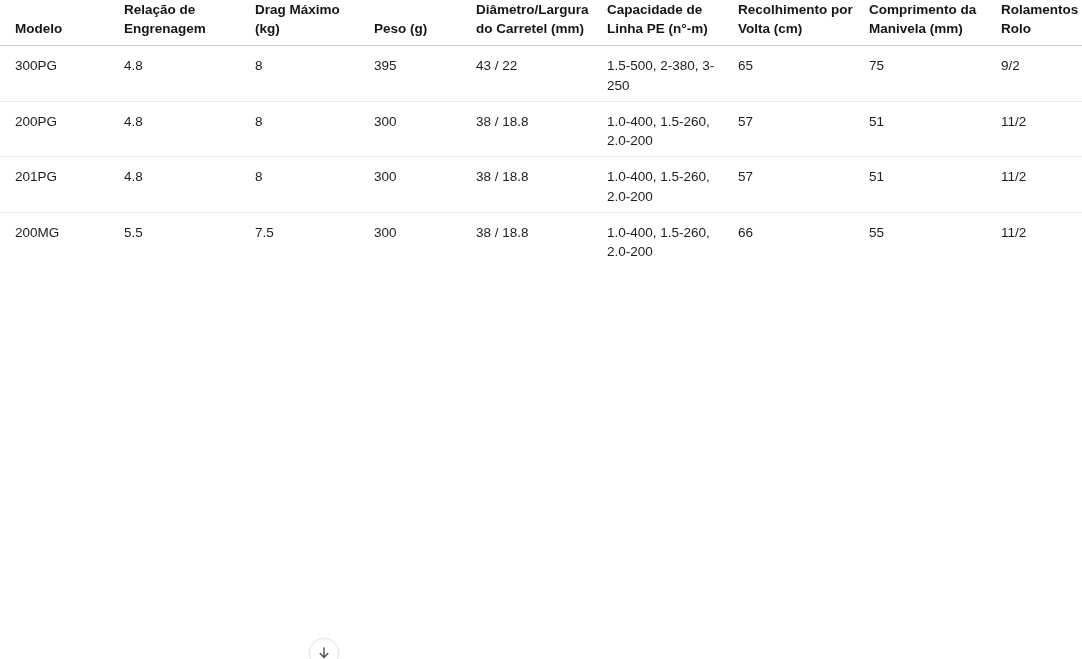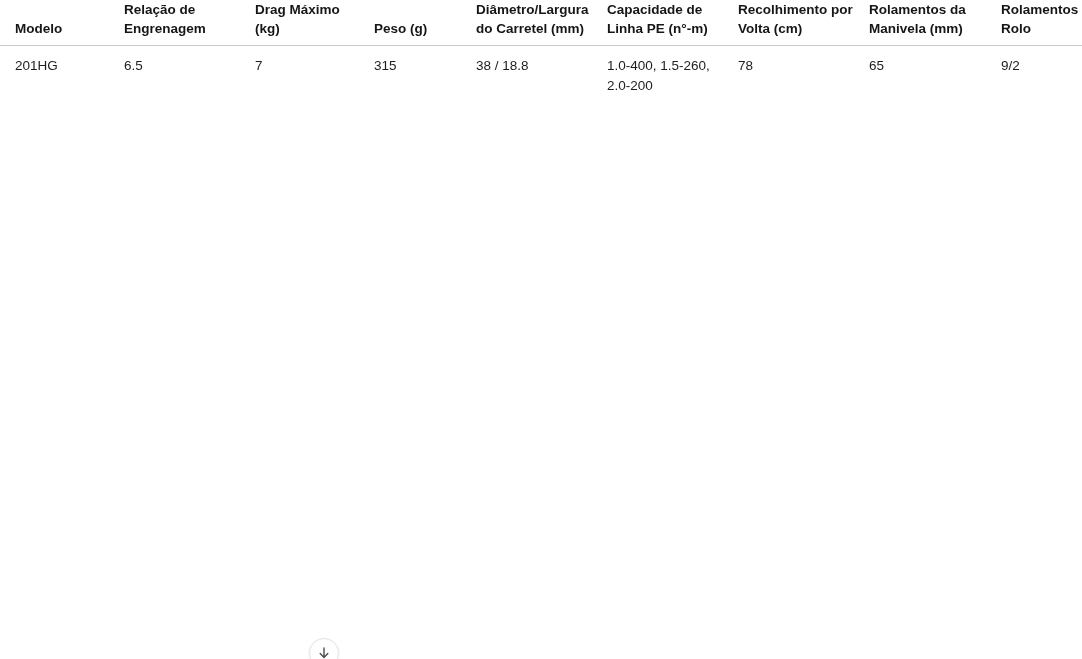--- a/index.html
+++ b/index.html
@@ -100,37 +100,70 @@
 Engrenagem</th>
         <th>Drag Máximo
 (kg)</th>
         <th>Peso (g)</th>
         <th>Diâmetro/Largura
 do Carretel (mm)</th>
         <th>Capacidade de
 Linha PE (n°-m)</th>
         <th>Recolhimento por
 Volta (cm)</th>
-        <th>Rolamentos da
+        <th>Comprimento da
 Manivela (mm)</th>
         <th>Rolamentos /
 Rolo</th>
       </tr>
   </thead>
   <tbody id="table-body">
       <tr>
-        <td>201HG</td>
-        <td>6.5</td>
-        <td>7</td>
-        <td>315</td>
+        <td>300PG</td>
+        <td>4.8</td>
+        <td>8</td>
+        <td>395</td>
+        <td>43 / 22</td>
+        <td>1.5-500, 2-380, 3-250</td>
+        <td>65</td>
+        <td>75</td>
+        <td>9/2</td>
+      </tr>
+      <tr>
+        <td>200PG</td>
+        <td>4.8</td>
+        <td>8</td>
+        <td>300</td>
         <td>38 / 18.8</td>
         <td>1.0-400, 1.5-260, 2.0-200</td>
-        <td>78</td>
-        <td>65</td>
-        <td>9/2</td>
+        <td>57</td>
+        <td>51</td>
+        <td>11/2</td>
+      </tr>
+      <tr>
+        <td>201PG</td>
+        <td>4.8</td>
+        <td>8</td>
+        <td>300</td>
+        <td>38 / 18.8</td>
+        <td>1.0-400, 1.5-260, 2.0-200</td>
+        <td>57</td>
+        <td>51</td>
+        <td>11/2</td>
+      </tr>
+      <tr>
+        <td>200MG</td>
+        <td>5.5</td>
+        <td>7.5</td>
+        <td>300</td>
+        <td>38 / 18.8</td>
+        <td>1.0-400, 1.5-260, 2.0-200</td>
+        <td>66</td>
+        <td>55</td>
+        <td>11/2</td>
       </tr>
     </tbody>
 </table>
 
 <div class="scroll-btn">
   <span>
     <svg width="14" height="14" viewBox="0 0 14 14">
       <path d="M7 2 V11 M3.2 7.6 L7 11.4 L10.8 7.6" stroke="#4d4d4d" stroke-width="1.4" fill="none" stroke-linecap="round" stroke-linejoin="round"></path>
     </svg>
   </span>

